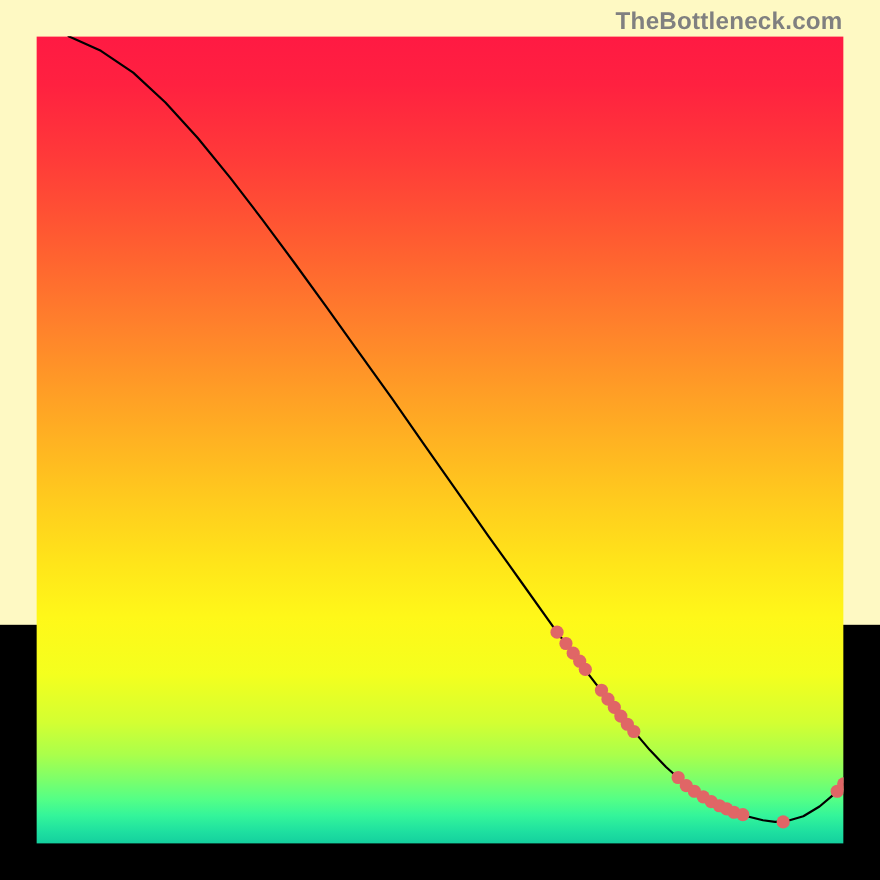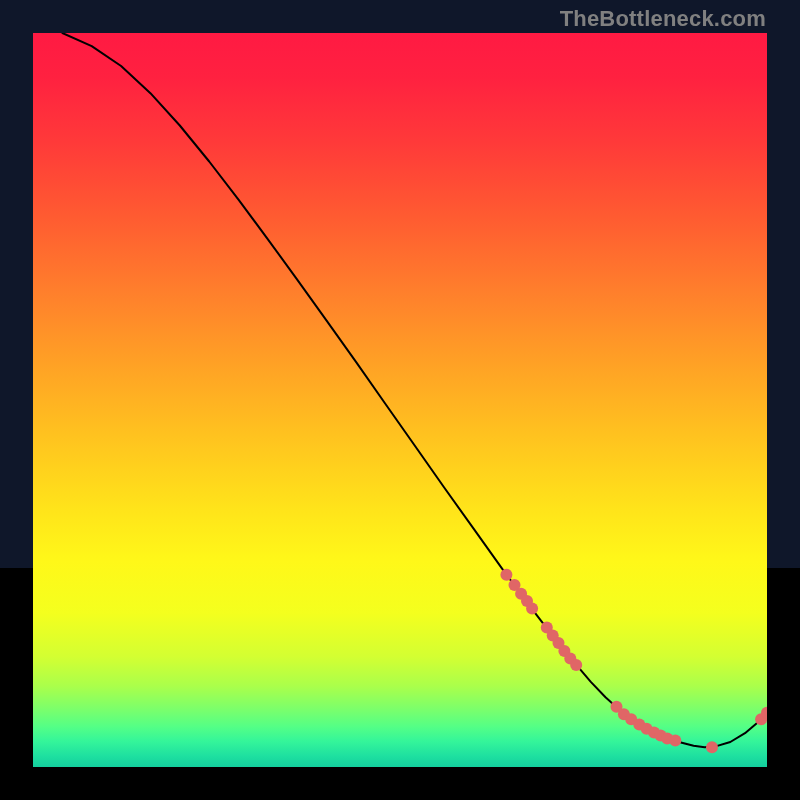--- a/index.html
+++ b/index.html
@@ -8,21 +8,21 @@
     width: 800px;
     height: 800px;
     background: #000;
     overflow: hidden;
     font-family: Arial, Helvetica, sans-serif;
   }
   .stage {
     position: relative;
     width: 800px;
     height: 568px;
-    background: #0f172a;
+    background: #fef9c3;
   }
   .plot-area {
     position: absolute;
     left: 33px;
     top: 33px;
     width: 734px;
     height: 734px;
     overflow: hidden;
   }
   .gradient-bg {

